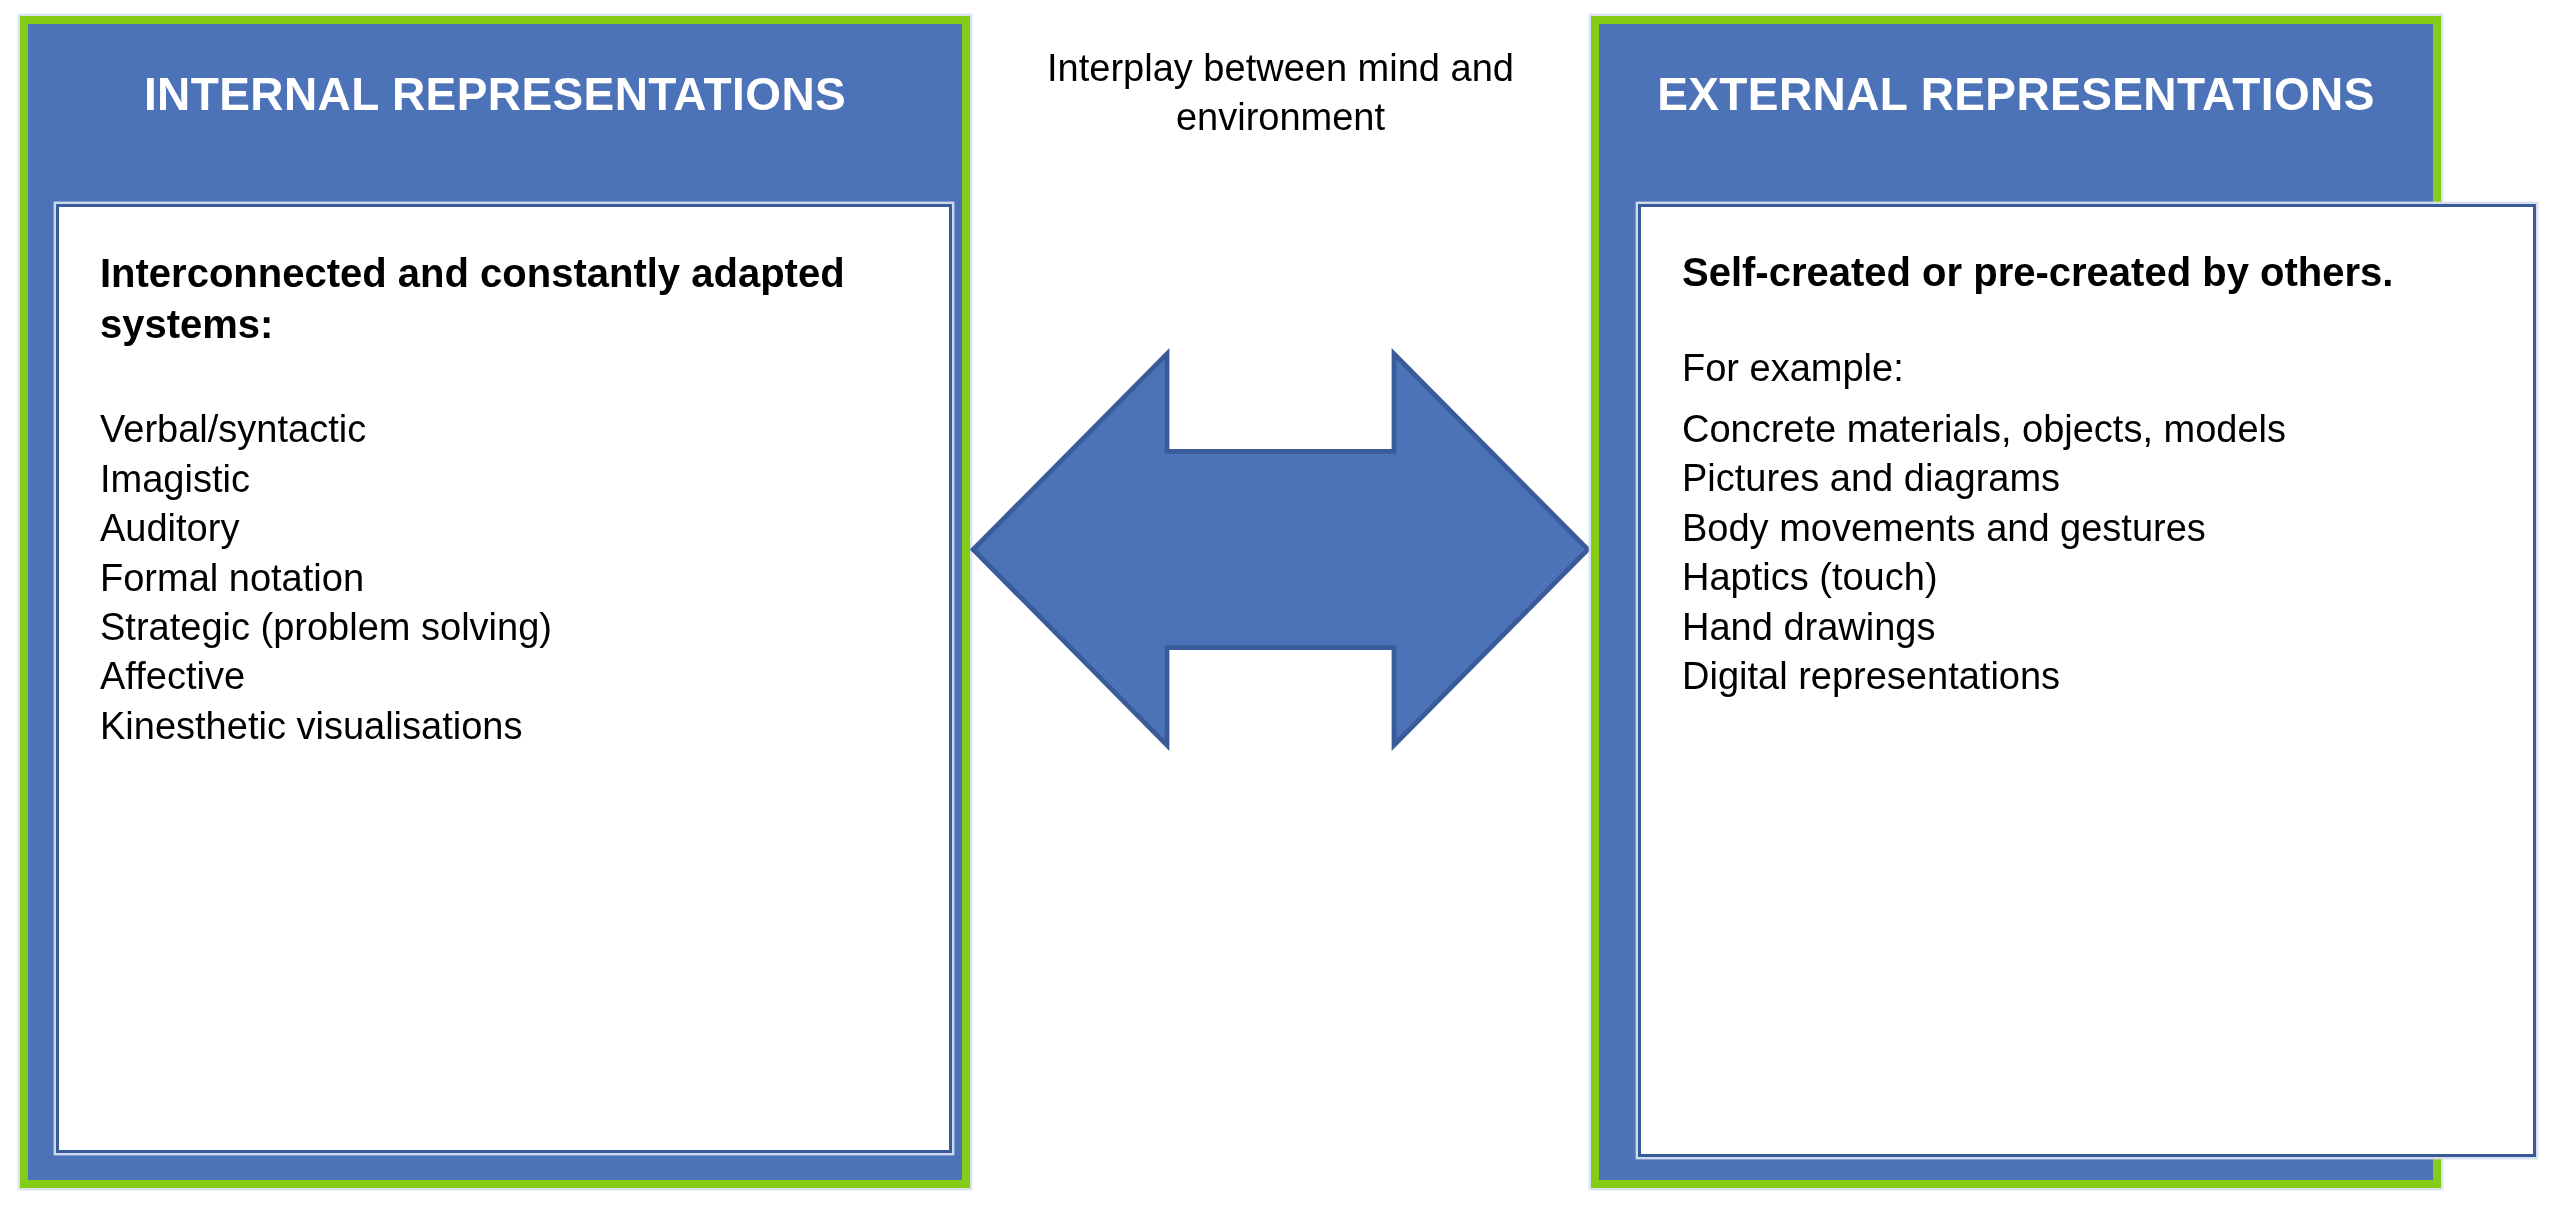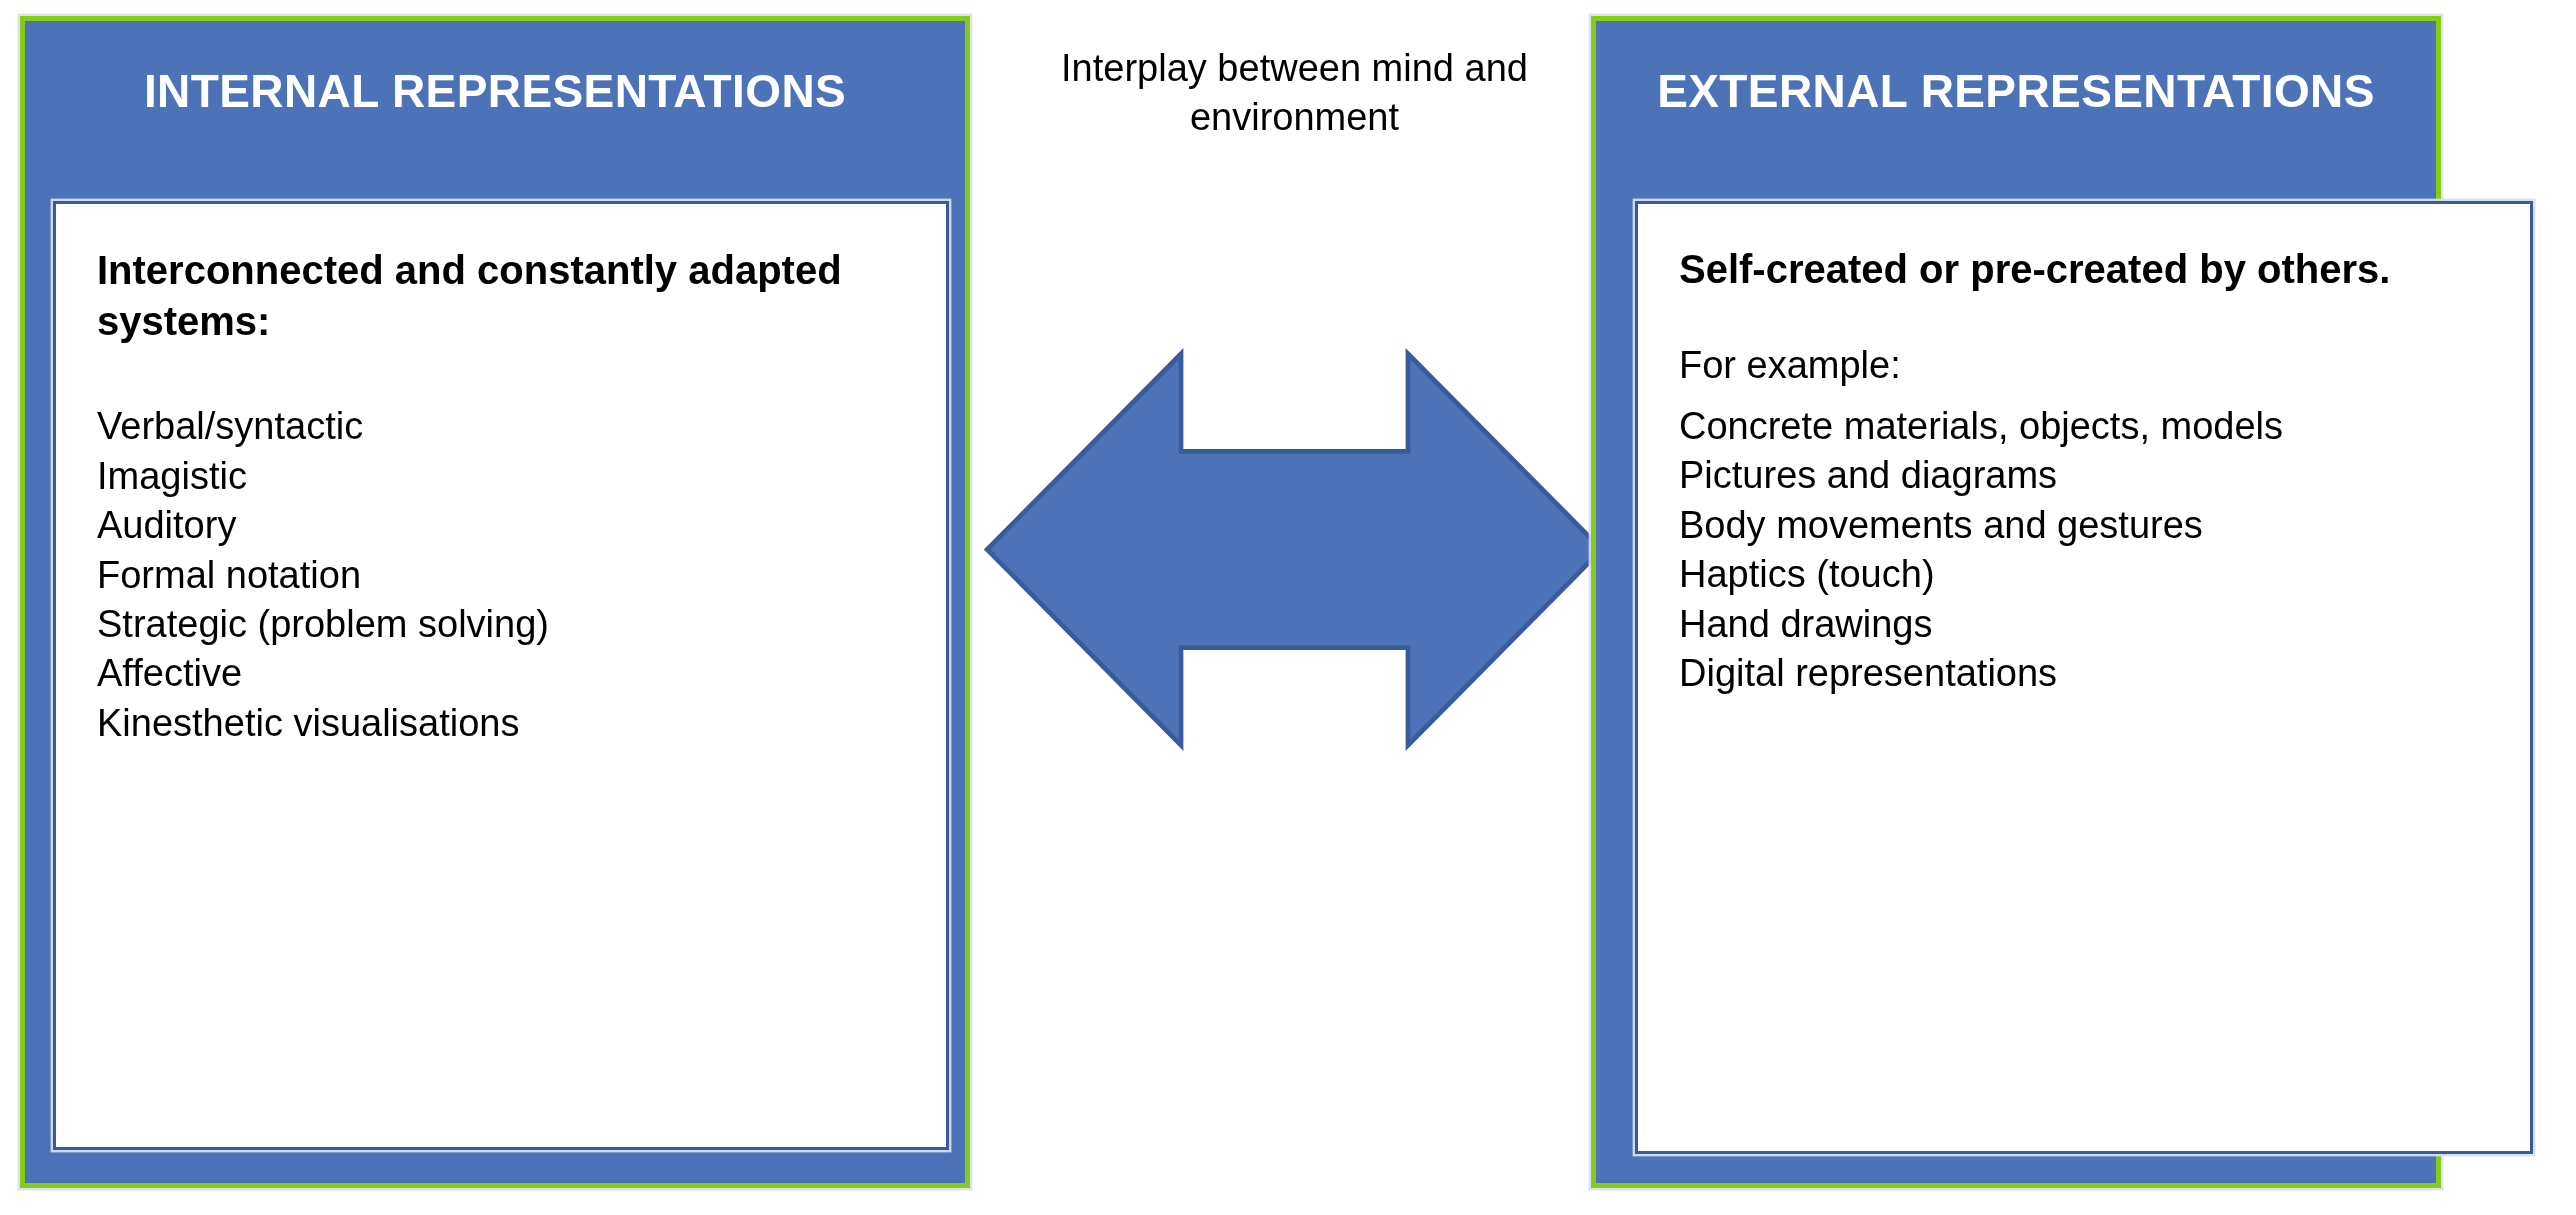--- a/index.html
+++ b/index.html
@@ -18,21 +18,21 @@
     position: relative;
     width: 2576px;
     height: 1216px;
     background: #ffffff;
   }
 
   
   .panel {
     position: absolute;
     background: #4C72B8;
-    border: 5px solid #84cc16;
+    border: 8px solid #84cc16;
     box-sizing: border-box;
     box-shadow: 0 0 0 2.4px rgba(214,222,238,0.9);
   }
   #panel-internal {
     left: 20px;
     top: 16px;
     width: 950px;
     height: 1172px;
   }
   #panel-external {
@@ -121,21 +121,20 @@
     margin-top: 12px;
   }
 
   
   #centre {
     position: absolute;
     left: 970px;
     top: 0;
     width: 621px;
     height: 874px;
-    margin-left: 14px;
   }
 
   .centre-caption {
     position: absolute;
     left: 0;
     right: 0;
     text-align: center;
     font-size: 38px;
     line-height: 1.30;
     color: #000000;

